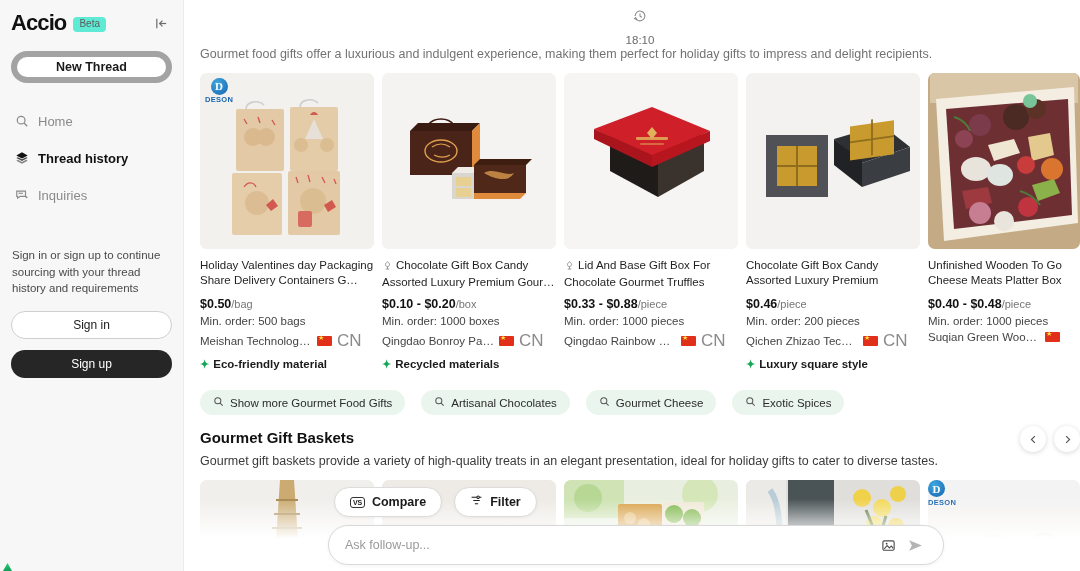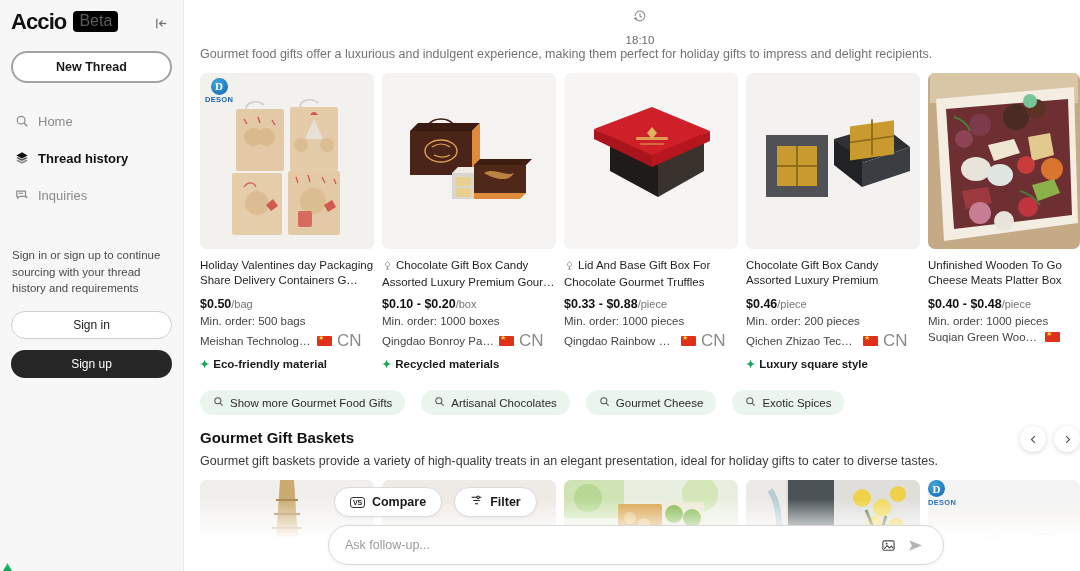--- a/index.html
+++ b/index.html
@@ -26,30 +26,30 @@
     font-size: 22px; font-weight: bold; letter-spacing: -0.9px;
     color: #111; font-family: "Liberation Sans", sans-serif;
     position: relative; line-height: 1;
   }
   .logo-a-accent {
     position: absolute; left: 3px; bottom: 0px; width: 9px; height: 8px;
     background: linear-gradient(180deg,#2fd07a 0%, #0f9d58 100%);
     clip-path: polygon(50% 0%, 100% 100%, 0% 100%);
   }
   .beta {
-    font-size: 16px; color: #5c5c5c; background: #000000;
+    font-size: 10px; color: #5c5c5c; background: #5eead4;
     border-radius: 4px; padding: 2px 6px 3px; line-height: 1;
     position: relative; top: -3px;
   }
   .collapse-btn {
     margin-left: auto; width: 22px; height: 22px; display: flex;
     align-items: center; justify-content: center; color: #6d6d6d; cursor: pointer;
   }
   .new-thread {
-    width: 100%; height: 32px; border: 2px solid #a3a3a3; background: #fff;
+    width: 100%; height: 32px; border: 6px solid #a3a3a3; background: #fff;
     border-radius: 17px; font-size: 12.5px; font-weight: bold; color: #1a1a1a;
     cursor: pointer; margin-top: 9px; font-family: "Liberation Sans", sans-serif;
   }
   .nav { margin-top: 22px; }
   .nav-item {
     display: flex; align-items: center; gap: 9px; height: 32px;
     font-size: 13px; color: #8a8a8a; cursor: pointer; padding-left: 3px;
     margin-bottom: 5px;
   }
   .nav-item.active { color: #111; font-weight: bold; }

